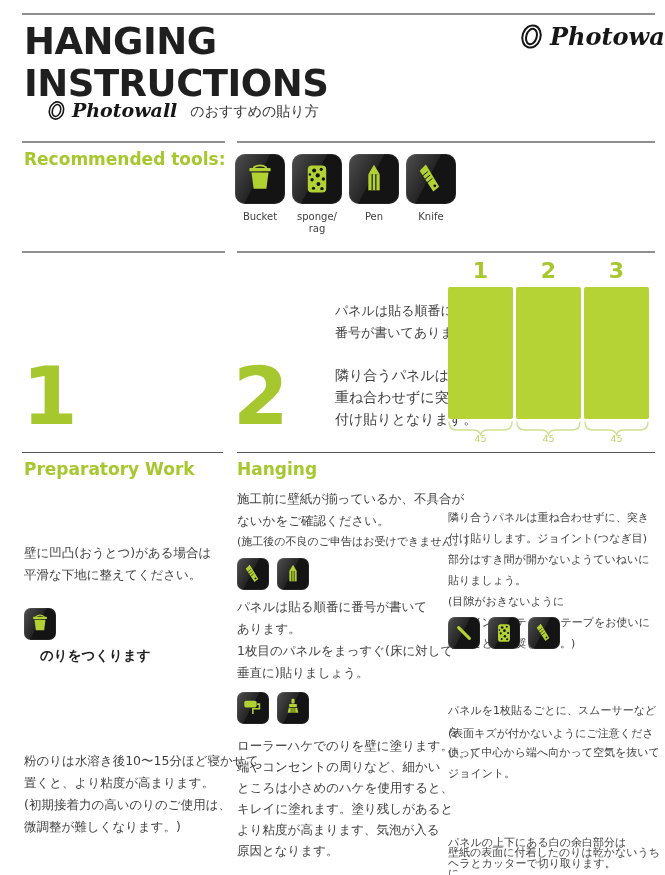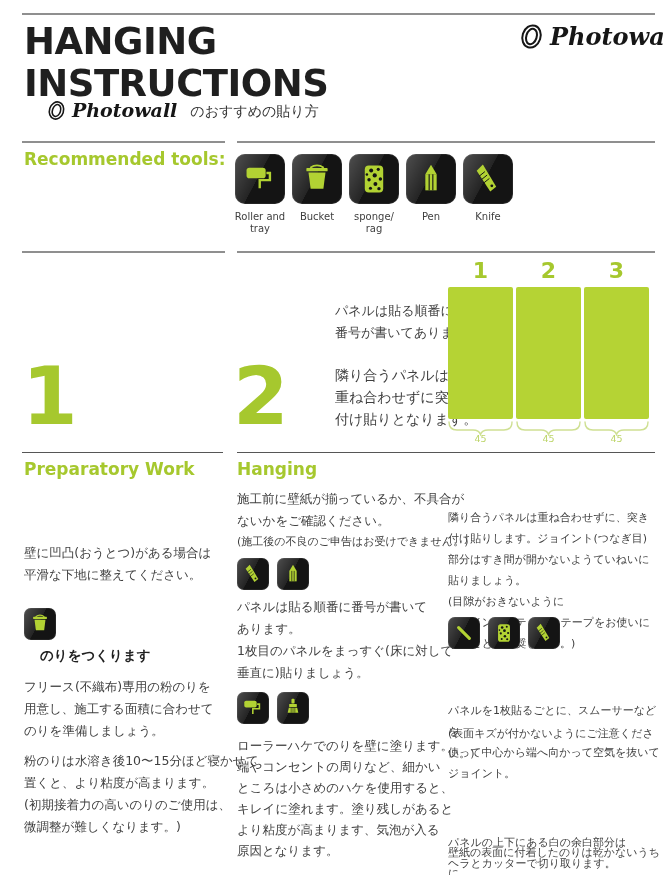--- a/index.html
+++ b/index.html
@@ -130,29 +130,20 @@
 
   <div class="abs rule" style="left:22px;top:141px;width:203px;"></div>
   <div class="abs rule" style="left:237px;top:141px;width:418px;"></div>
 
   <div class="abs green-head" style="left:24px;top:149px;">Recommended tools:</div>
 
   <div class="abs tools-row">
     <div class="tool-cell">
       <div class="ibox big">
           <svg viewBox="0 0 24 24">
-            <use href="#g-roller"></use>
-          </svg>
-        </div>
-      <div class="tool-label">Roller and
-tray</div>
-    </div>
-    <div class="tool-cell">
-      <div class="ibox big">
-          <svg viewBox="0 0 24 24">
             <use href="#g-bucket"></use>
           </svg>
         </div>
       <div class="tool-label">Bucket</div>
     </div>
     <div class="tool-cell">
       <div class="ibox big">
           <svg viewBox="0 0 24 24">
             <use href="#g-sponge"></use>
           </svg>
@@ -219,23 +210,20 @@
   <div class="abs green-head" style="left:237px;top:459px;">Hanging</div>
 
   <div class="abs jp" style="left:24px;top:542px;">壁に凹凸(おうとつ)がある場合は
 平滑な下地に整えてください。</div>
   <div class="abs ibox sm" style="left:24px;top:608px;">
       <svg viewBox="0 0 24 24">
         <use href="#g-bucket"></use>
       </svg>
     </div>
   <div class="abs jp-bold" style="left:24px;top:647px;">のりをつくります</div>
-  <div class="abs jp" style="left:24px;top:676px;">フリース(不織布)専用の粉のりを
-用意し、施工する面積に合わせて
-のりを準備しましょう。</div>
   <div class="abs jp" style="left:24px;top:750px;">粉のりは水溶き後10〜15分ほど寝かせて
 置くと、より粘度が高まります。
 (初期接着力の高いのりのご使用は、
 微調整が難しくなります。)</div>
 
   <div class="abs jp" style="left:237px;top:488px;">施工前に壁紙が揃っているか、不具合が
 ないかをご確認ください。</div>
   <div class="abs jp small" style="left:237px;top:532px;">(施工後の不良のご申告はお受けできません。)</div>
 
   <div class="abs icon-row" style="left:237px;top:558px;">

